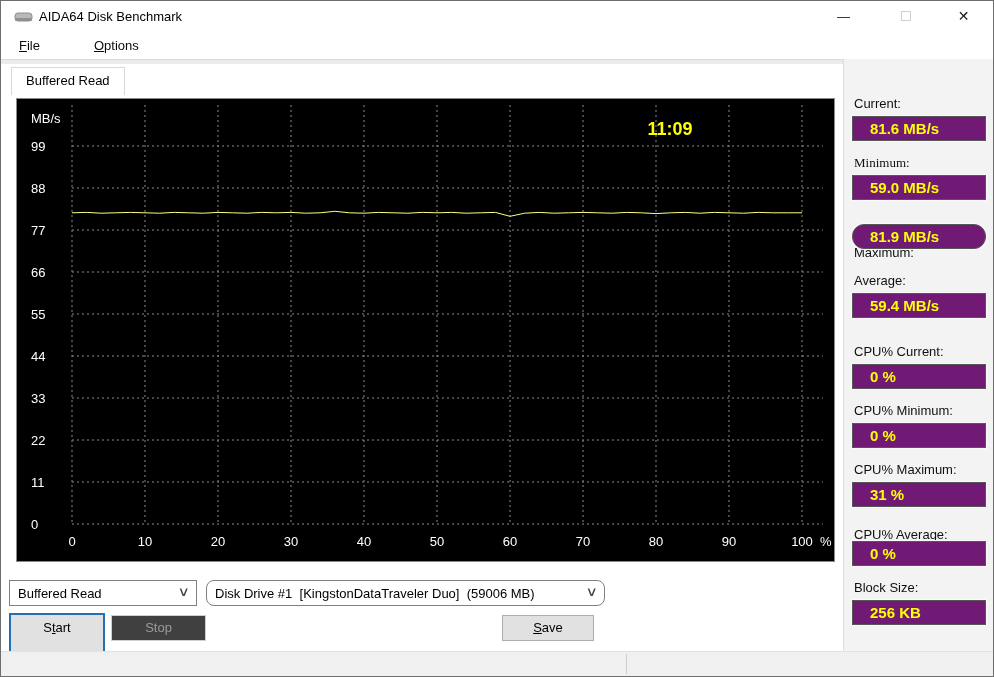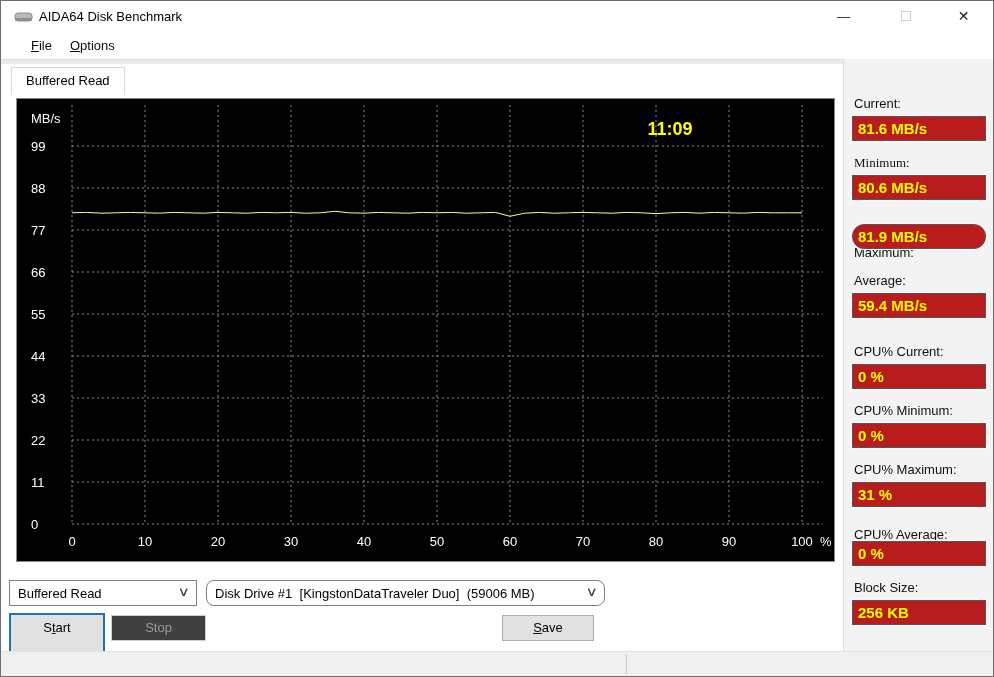--- a/index.html
+++ b/index.html
@@ -12,32 +12,32 @@
   
   .titlebar { position:absolute; top:0; left:0; right:0; height:32px; background:#fff; }
   .app-icon { position:absolute; left:13px; top:9px; }
   .title-text { position:absolute; left:38px; top:8px; font-size:13px; color:#000; }
   .caption-btn { position:absolute; top:0; width:45px; height:30px; display:flex; align-items:center; justify-content:center; font-size:14px; color:#1a1a1a; cursor:default; }
   .btn-min { left:820px; font-size:13px; }
   .btn-max { left:882px; }
   .btn-close { left:940px; font-size:14px; }
   .max-glyph { width:10px; height:10px; border:1px solid #cfcfcf; background:#fff; }
   
-  .menubar { position:absolute; top:31px; left:12px; right:0; height:27px; background:#fff; display:flex; align-items:center; padding-left:9px; }
+  .menubar { position:absolute; top:31px; left:0; right:0; height:27px; background:#fff; display:flex; align-items:center; padding-left:9px;gap:36px; }
   .menu-item { font-size:13px; color:#0a0a0a; padding:4px 9px; }
   .toolbar-strip { position:absolute; top:58px; left:0; right:0; height:5px; background:#ebebeb; border-top:1px solid #dcdcdc; }
   
   .tab { position:absolute; left:10px; top:66px; height:28px; background:#fff; border:1px solid #d9d9d9; border-bottom:none; padding:0 14px; font-size:13px; line-height:26px; color:#000; z-index:3; }
   
   .chart-box { position:absolute; left:15px; top:97px; width:819px; height:464px; background:#000; border:1px solid #8a8a8a; }
   .chart-box svg { display:block; }
   
   .stats-panel { position:absolute; left:842px; top:58px; width:173px; height:592px; background:#f3f3f3; border-left:1px solid #dedede; }
   .stat-label { position:absolute; left:10px; font-size:13px; color:#101010; white-space:nowrap; }
-  .stat-value { position:absolute; left:8px; width:134px; height:25px; background:#b91c1c; border:1px solid #565656; box-shadow:0 0 0 1px #fafafa; color:#ffff00; font-size:15px; font-weight:bold; line-height:23px; padding-left:5px; white-space:nowrap; }
+  .stat-value { position:absolute; left:8px; width:134px; height:25px; background:#701a75; border:1px solid #565656; box-shadow:0 0 0 1px #fafafa; color:#ffff00; font-size:15px; font-weight:bold; line-height:23px; padding-left:17px; white-space:nowrap; }
   
   .combo { position:absolute; top:579px; height:26px; background:#fff; border:1px solid #808080; display:flex; align-items:center; padding:0 24px 0 8px; font-size:13px; color:#000; }
   .combo-benchmark { left:8px; width:188px; }
   .combo-drive { left:205px; width:399px;border-radius:8px; }
   .combo-label { white-space:pre; overflow:hidden; }
   .combo-chevron { position:absolute; right:7px; top:3px; font-size:13px; color:#444; transform:scaleX(1.3); }
   .push-btn { position:absolute; height:26px; background:#e1e1e1; border:1px solid #adadad; font-size:13px; color:#000; text-align:center; line-height:24px; font-family:"Liberation Sans",sans-serif; }
   .btn-start { left:8px; top:612px; width:96px; height:46px; border:2px solid #2470b3; line-height:25px; }
   .btn-stop  { left:110px; top:614px; width:95px; background:#404040; border-color:#cfcfcf; color:#9a9a9a; }
   .btn-save  { left:501px; top:614px; width:92px; }
@@ -126,21 +126,21 @@
         <text x="14" y="24" fill="#ffffff" font-size="13" font-family="&quot;Liberation Sans&quot;,sans-serif">MB/s</text>
         <polyline points="55.0,113.8 69.6,113.4 84.2,114.2 98.8,113.8 113.4,113.4 128.0,113.8 142.6,114.2 157.2,113.4 171.8,113.8 186.4,114.2 201.0,113.4 215.6,113.8 230.2,114.2 244.8,113.4 259.4,113.8 274.0,113.4 288.6,114.2 303.2,113.8 317.8,112.3 332.4,113.8 347.0,114.2 361.6,113.4 376.2,113.8 390.8,114.2 405.4,113.4 420.0,113.8 434.6,113.4 449.2,114.2 463.8,113.8 478.4,113.4 493.0,117.3 507.6,114.2 522.2,113.4 536.8,114.2 551.4,113.8 566.0,113.4 580.6,113.8 595.2,114.2 609.8,113.4 624.4,113.8 639.0,114.6 653.6,113.8 668.2,113.4 682.8,114.2 697.4,113.4 712.0,113.8 726.6,114.2 741.2,113.4 755.8,113.8 770.4,113.8 785.0,113.8" fill="none" stroke="#ffff80" stroke-width="1"></polyline>
         <text x="653" y="36" fill="#ffff00" font-size="18" font-family="&quot;Liberation Sans&quot;,sans-serif" font-weight="bold" text-anchor="middle">11:09</text>
       </svg>
   </div>
 
   <div class="stats-panel" id="stats-panel">
       <div class="stat-label" style="top: 37px;">Current:</div>
       <div class="stat-value" style="top: 57px;">81.6 MB/s</div>
       <div class="stat-label" style="top: 96px; font-family: Liberation Serif, serif;">Minimum:</div>
-      <div class="stat-value" style="top: 116px;">80.6 MB/s</div>
+      <div class="stat-value" style="top: 116px;">59.0 MB/s</div>
       <div class="stat-label" style="top: 170px; margin-top: 16px;">Maximum:</div>
       <div class="stat-value" style="top: 165px; border-radius: 12px;">81.9 MB/s</div>
       <div class="stat-label" style="top: 214px;">Average:</div>
       <div class="stat-value" style="top: 234px;">59.4 MB/s</div>
       <div class="stat-label" style="top: 285px;">CPU% Current:</div>
       <div class="stat-value" style="top: 305px;">0 %</div>
       <div class="stat-label" style="top: 344px;">CPU% Minimum:</div>
       <div class="stat-value" style="top: 364px;">0 %</div>
       <div class="stat-label" style="top: 403px;">CPU% Maximum:</div>
       <div class="stat-value" style="top: 423px;">31 %</div>

